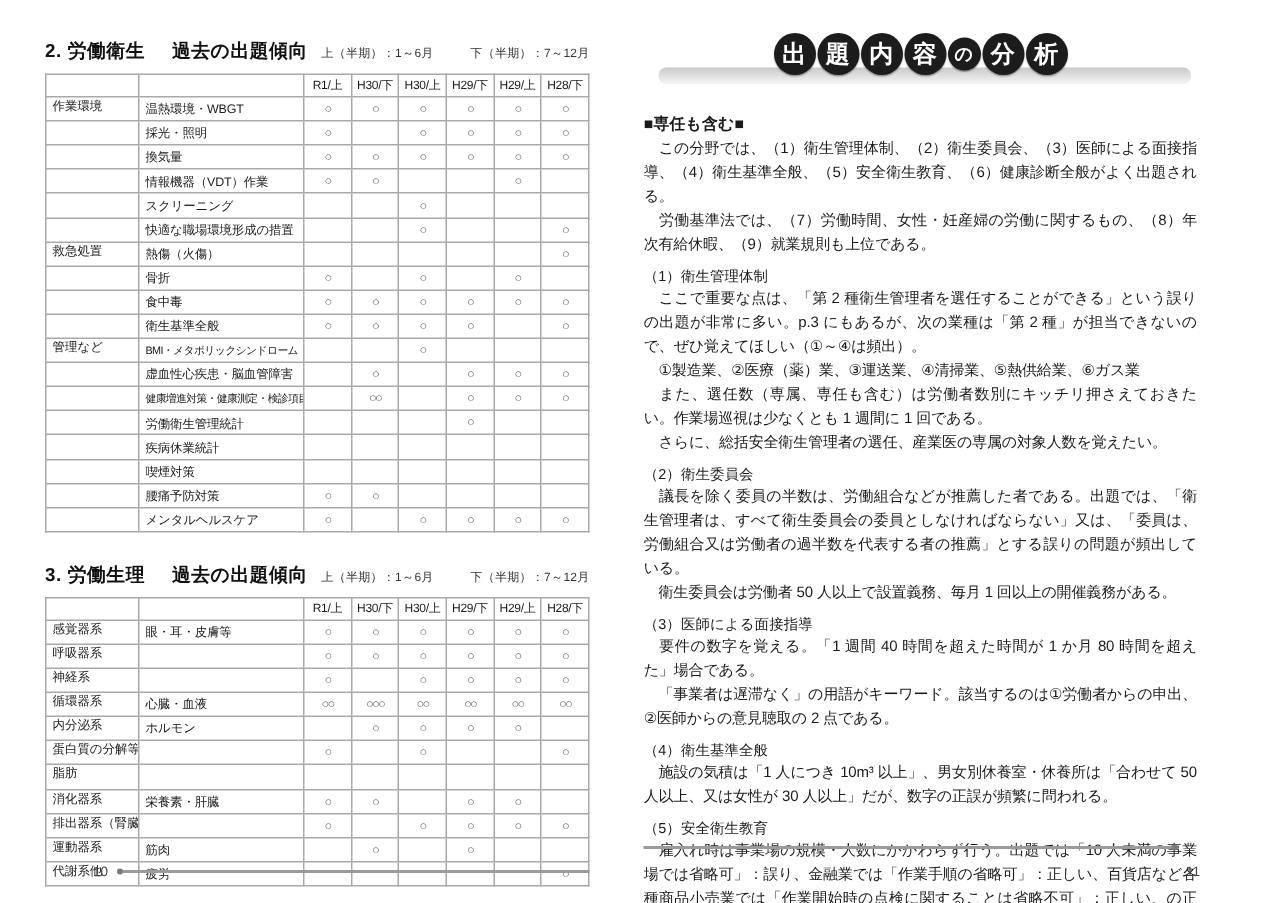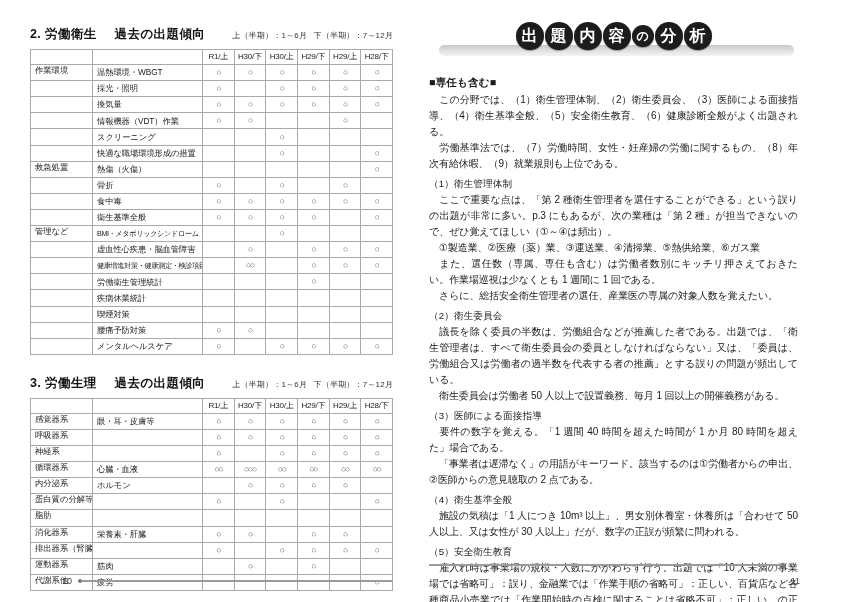--- a/index.html
+++ b/index.html
@@ -52,21 +52,21 @@
     margin-left: 14px;
   }
   .section-legend {
     margin-left: auto;
     font-size: 8px;
     color: #333;
     white-space: nowrap;
     letter-spacing: 0.2px;
     padding-bottom: 1px;
   }
-  .section-legend .lg2 { margin-left: 4px; }
+  .section-legend .lg2 { margin-left: 22px; }
 
   
   table.trend {
     border-collapse: collapse;
     width: 100%;
     table-layout: fixed;
     font-size: 8.3px;
     color: #1a1a1a;
     padding-left: 20px;
   }

